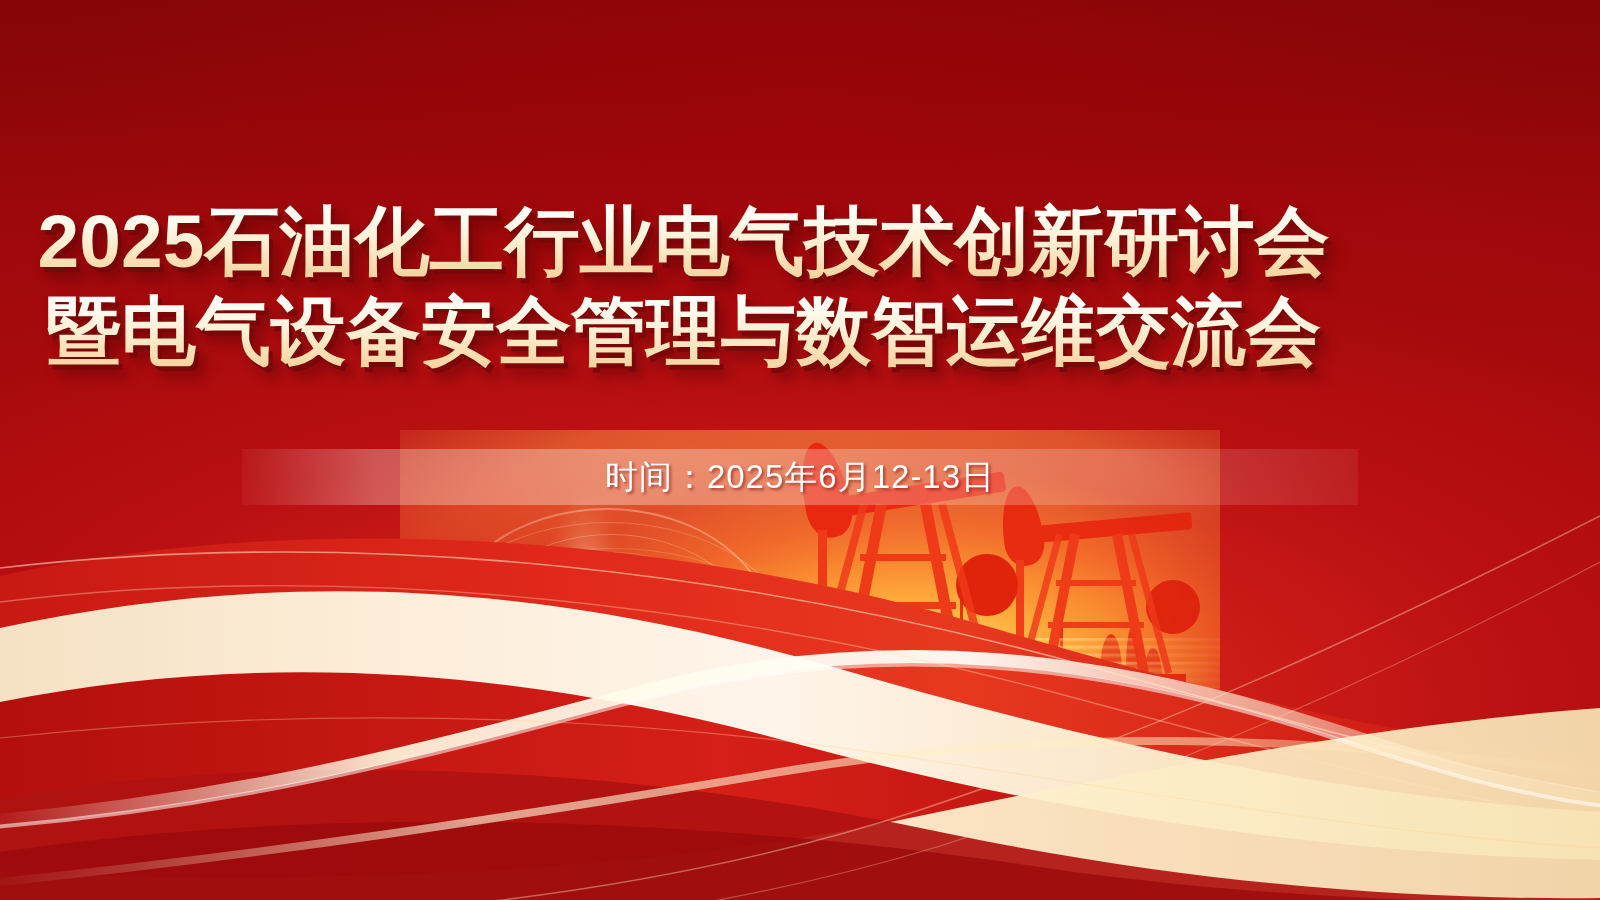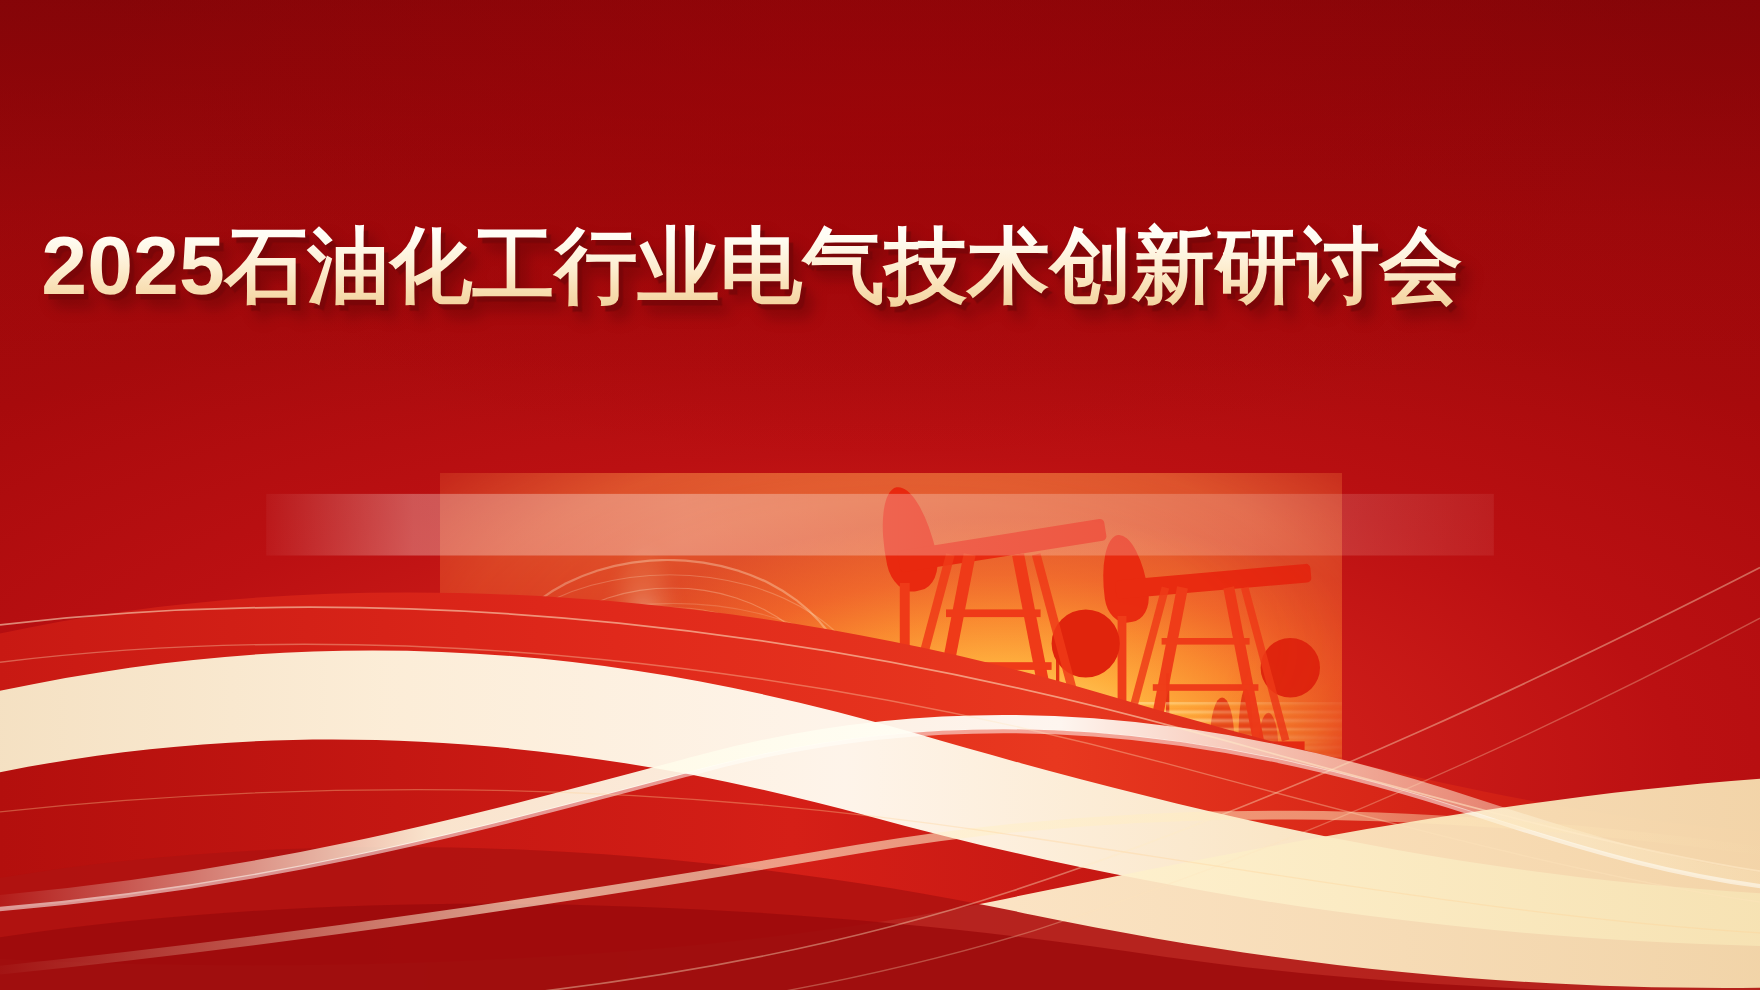--- a/index.html
+++ b/index.html
@@ -433,18 +433,20 @@
       <path d="M0,88 C380,44 760,96 1080,184 C1300,244 1470,292 1600,312" fill="none" stroke="rgba(255,235,200,0.55)" stroke-width="1.6"></path>
       <path d="M0,122 C360,78 740,128 1060,214 C1290,276 1460,320 1600,340" fill="none" stroke="rgba(255,230,190,0.35)" stroke-width="1.3"></path>
       <path d="M1600,36 C1420,128 1180,244 920,330 C640,422 300,452 0,440" fill="none" stroke="rgba(255,236,198,0.4)" stroke-width="1.5"></path>
       <path d="M1600,82 C1430,172 1200,282 940,366 C660,452 310,480 0,468" fill="none" stroke="rgba(255,230,190,0.3)" stroke-width="1.2"></path>
       <path d="M0,258 C300,226 600,232 900,276 C1180,318 1400,356 1600,368" fill="none" stroke="rgba(255,210,150,0.35)" stroke-width="1.2"></path>
     </svg>
   </div>
 
   <div class="title-block">
     <div class="title-line">2025石油化工行业电气技术创新研讨会</div>
+    <div class="title-line">暨电气设备安全管理与数智运维交流会</div>
   </div>
 
   <div class="info-bar">
+    <span class="info-text">时间：2025年6月12-13日</span>
   </div>
 
 </div>
 
 </body></html>

